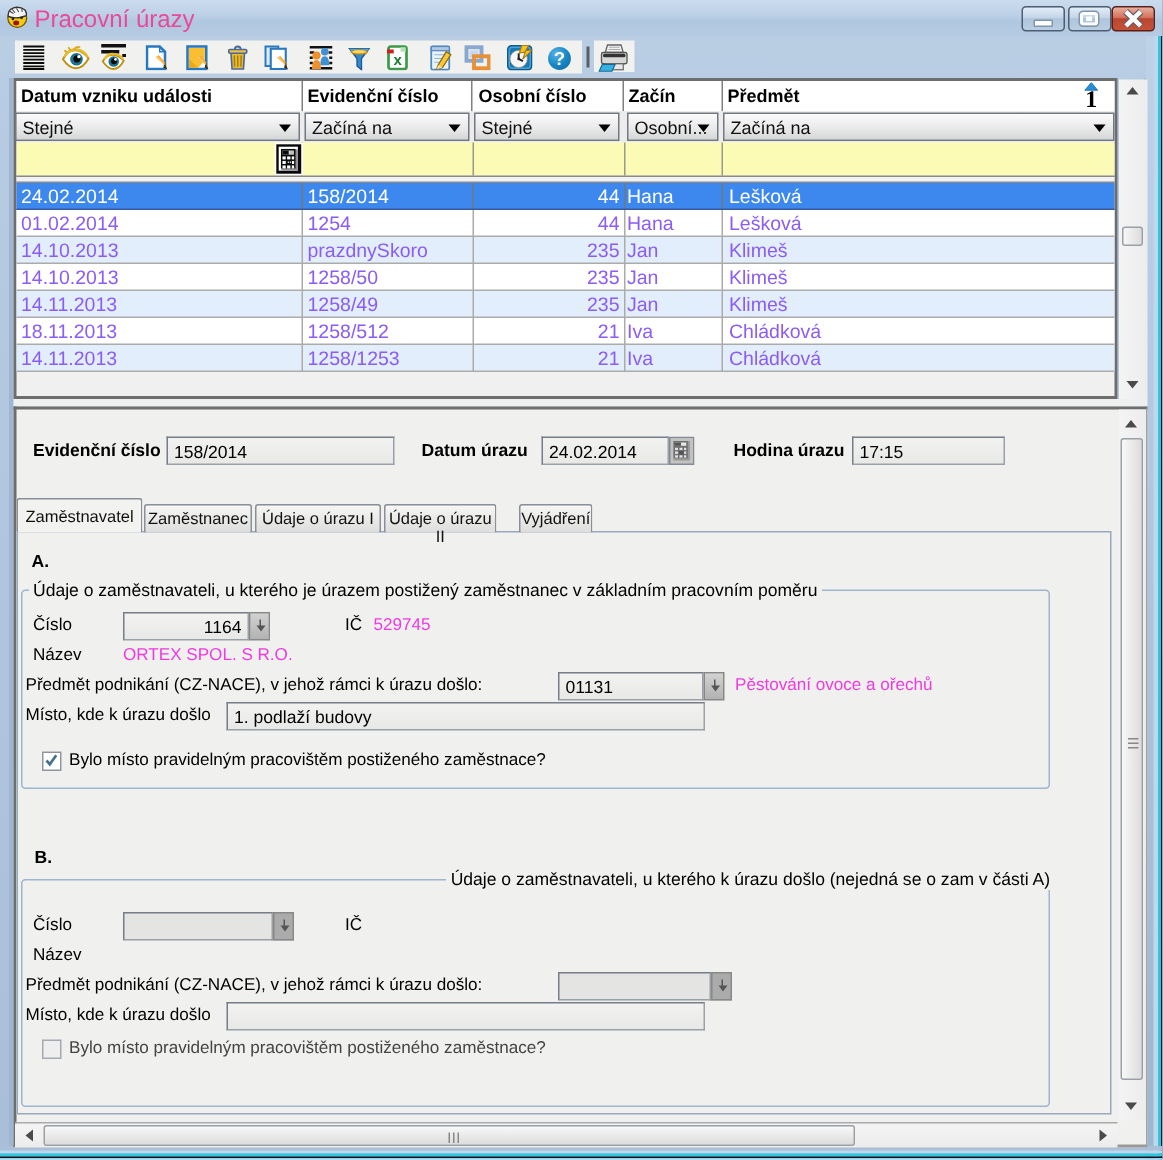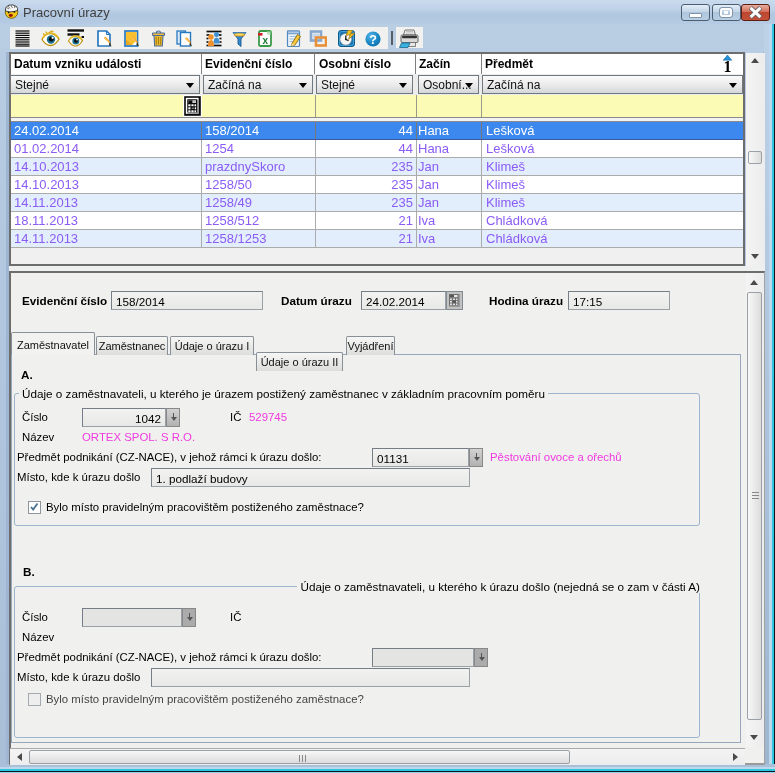--- a/index.html
+++ b/index.html
@@ -17,21 +17,21 @@
 <div class="abs" style="left:769px;top:0;width:3px;height:773px;background:#bdd7ec;"></div>
 <div class="abs" style="left:771.5px;top:0;width:2px;height:773px;background:#2ec6dc;"></div>
 <div class="abs" style="left:773.5px;top:0;width:1.5px;height:773px;background:#0c1320;"></div>
 <div class="abs" style="left:0;top:764px;width:775px;height:3px;background:#aabfd8;"></div>
 <div class="abs" style="left:0;top:767px;width:775px;height:2px;background:#bdd7ec;"></div>
 <div class="abs" style="left:0;top:769px;width:775px;height:2px;background:#2ec6dc;"></div>
 <div class="abs" style="left:0;top:771px;width:775px;height:1px;background:#0c1320;"></div>
 <div class="abs" style="left:0;top:772px;width:775px;height:1px;background:#8fd4f0;"></div>
 
 <div id="titlebar" class="abs" style="left:0;top:0;width:775px;height:24px;background:linear-gradient(#cadbee 0%,#bdd1e7 40%,#b0c7e0 60%,#b5cbe3 100%);"></div>
-<div class="abs" style="left:23px;top:5px;font-size:13px;color:#404040;">Pracovní úrazy</div>
+<div class="abs" style="left:23px;top:5px;font-size:16px;color:#ec4899;">Pracovní úrazy</div>
 
 <svg class="abs" style="left:4px;top:4px" width="15" height="15" viewBox="0 0 15 15">
   <circle cx="7.5" cy="8" r="6.3" fill="#f4c913" stroke="#6a5200" stroke-width="0.8"></circle>
   <path d="M1.5 7 Q1 2.5 5 1.2 Q9 0 12.5 2.5 Q14 4.5 13.5 6.5 L10 7.5 Q6 8.5 1.5 7 Z" fill="#f5f5f5" stroke="#333" stroke-width="0.9"></path>
   <path d="M2.5 3.5 L5 5 M4 2 L6 4.5 M7 1.5 L8.5 4 M10.5 2 L10.8 4" stroke="#444" stroke-width="0.7" fill="none"></path>
   <circle cx="4.6" cy="8.6" r="0.9" fill="#222"></circle>
   <circle cx="10.4" cy="7.9" r="0.9" fill="#222"></circle>
   <ellipse cx="6.8" cy="11.3" rx="2" ry="1.6" fill="#991505"></ellipse>
 </svg>
 
@@ -439,30 +439,30 @@
   <div class="tbox" style="left:568px;top:291px;width:102px;">17:15</div>
 
   <style>
     .tab { position:absolute; top:336px; height:19px; border:1px solid #898f96; border-bottom:none;
            background:linear-gradient(#f6f6f5,#dddddc); font-size:11px; color:#111;
            border-radius:2px 2px 0 0; padding-top:3px; text-align:center; }
   </style>
   <div class="abs" style="left:11px;top:354px;width:730px;height:389px;border:1px solid #98a8bc;background:#f0f0ef;"></div>
   <div class="tab" style="left:96px;width:72px;">Zaměstnanec</div>
   <div class="tab" style="left:170px;width:84px;">Údaje o úrazu I</div>
-  <div class="tab" style="left:256px;width:87px;margin-top:16px;">Údaje o úrazu II</div>
+  <div class="tab" style="left:256px;width:75px;">Údaje o úrazu II</div>
   <div class="tab" style="left:346px;width:49px;">Vyjádření</div>
   <div class="tab" style="left:11px;top:332px;width:84px;height:23px;background:#f2f2f1;z-index:3;padding-top:6px;">Zaměstnavatel</div>
 
   <div class="blabel" style="left:21px;top:368px;">A.</div>
   <fieldset class="abs" style="left:14px;top:387px;width:686px;height:139px;border:1px solid #9db5cd;border-radius:3px;">
     <legend style="font-size:11.7px;margin-left:4px;padding:0 3px;font-family:'Liberation Sans',sans-serif;">Údaje o zaměstnavateli, u kterého je úrazem postižený zaměstnanec v základním pracovním poměru</legend>
   </fieldset>
   <div class="lbl" style="left:22px;top:411px;">Číslo</div>
-  <div class="tbox" style="left:82px;top:408px;width:84px;text-align:right;padding-right:4px;">1042</div>
+  <div class="tbox" style="left:82px;top:408px;width:84px;text-align:right;padding-right:4px;">1164</div>
   <div class="spin" style="left:166px;top:408px;"></div>
   <div class="lbl" style="left:230px;top:411px;">IČ</div>
   <div class="lbl mag" style="left:249px;top:411px;">529745</div>
   <div class="lbl" style="left:22px;top:431px;">Název</div>
   <div class="lbl mag" style="left:82px;top:431px;">ORTEX SPOL. S R.O.</div>
   <div class="lbl" style="left:17px;top:451px;">Předmět podnikání (CZ-NACE), v jehož rámci k úrazu došlo:</div>
   <div class="tbox" style="left:372px;top:448px;width:97px;">01131</div>
   <div class="spin" style="left:469px;top:448px;"></div>
   <div class="lbl mag" style="left:490px;top:451px;">Pěstování ovoce a ořechů</div>
   <div class="lbl" style="left:17px;top:471px;">Místo, kde k úrazu došlo</div>

